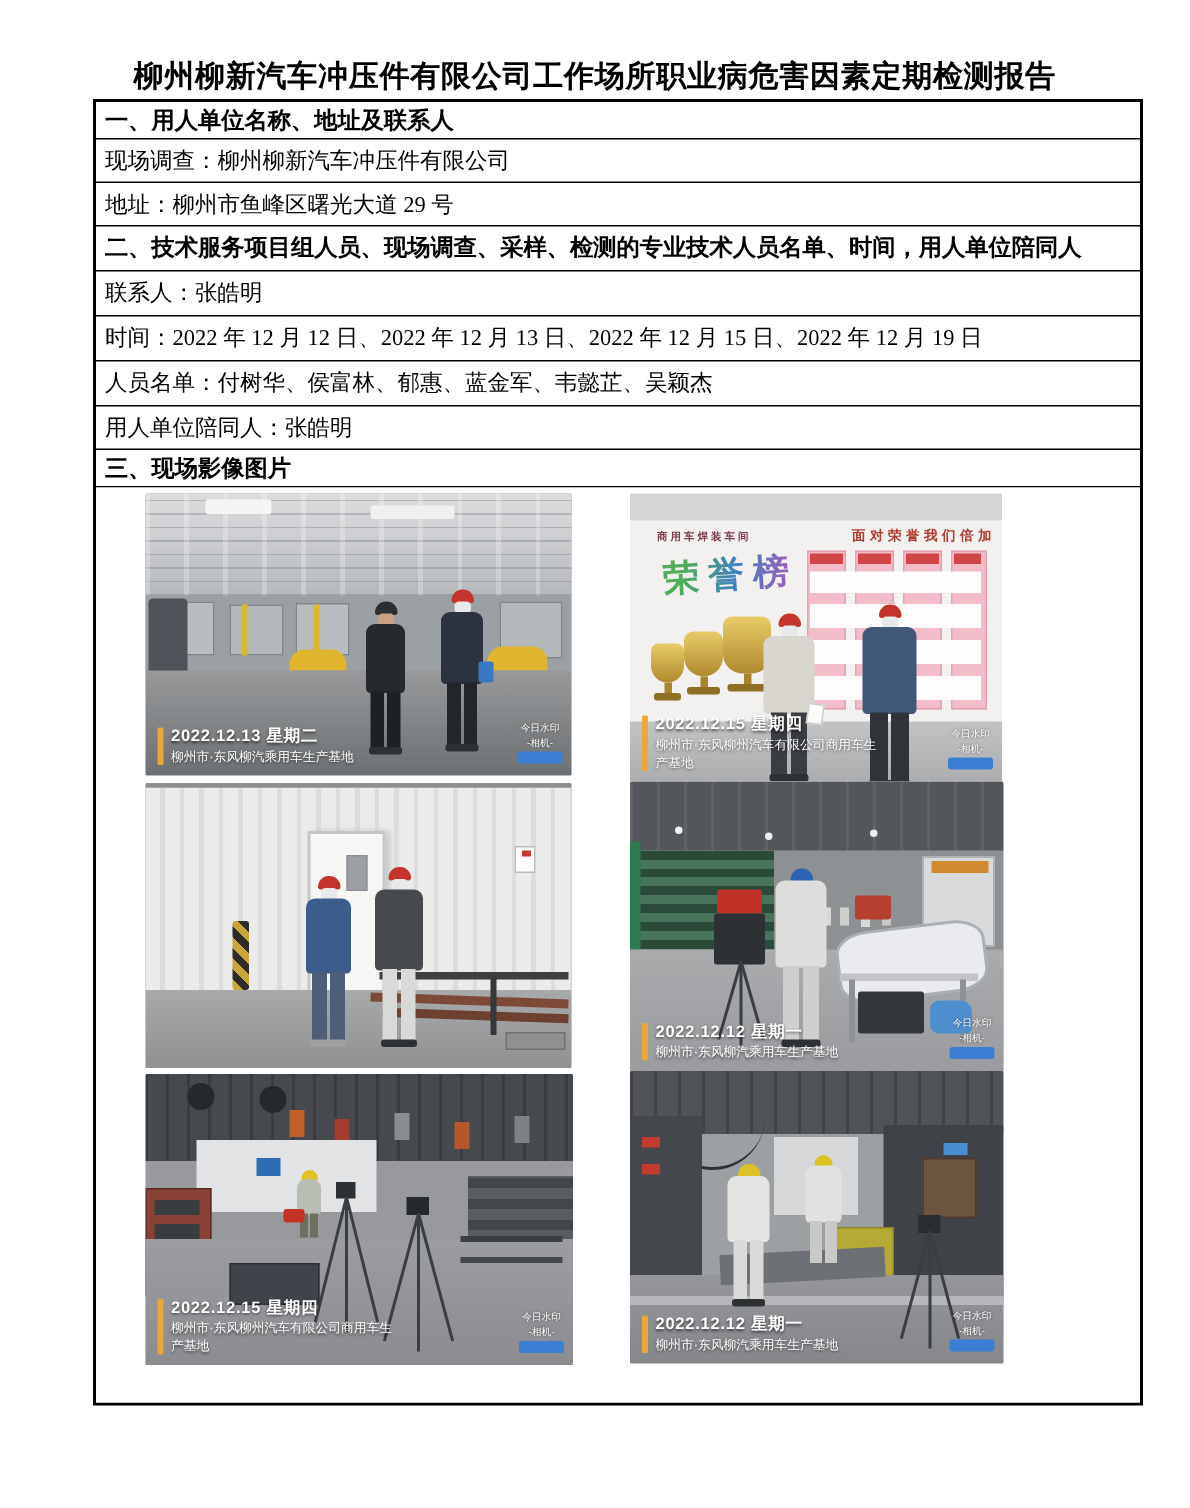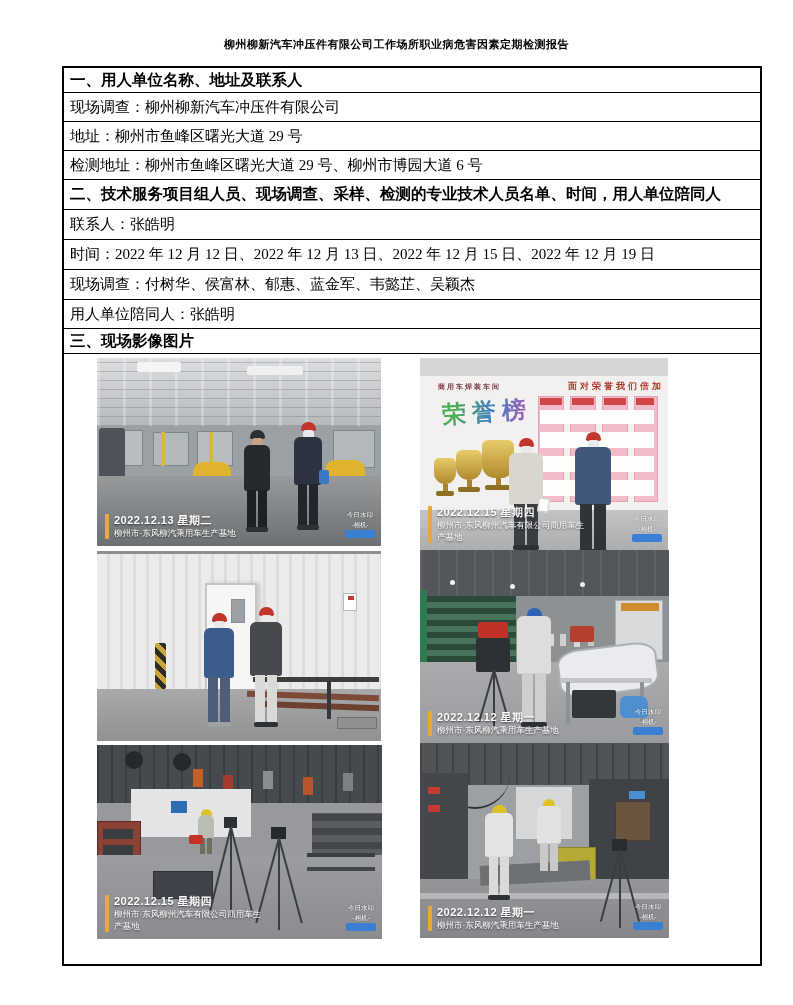--- a/index.html
+++ b/index.html
@@ -1,19 +1,19 @@
 <!DOCTYPE html>
 <html><head>
 <meta charset="utf-8">
 <style>
   html,body{margin:0;padding:0;background:#fff;}
   .doc{position:relative;width:793px;height:1005px;background:#fff;overflow:hidden;
        font-family:"Liberation Serif",serif;color:#000;}
   .title{position:absolute;top:37px;left:0;right:0;text-align:center;
-         font-size:11px;font-weight:600;letter-spacing:.5px;}
+         font-size:20px;font-weight:600;letter-spacing:.5px;}
   .tbl{position:absolute;left:62px;top:66px;width:700px;border:2px solid #000;box-sizing:border-box;}
   .trow{box-sizing:border-box;border-bottom:1px solid #000;display:flex;align-items:center;
         padding:0 6px;font-size:15px;white-space:nowrap;overflow:hidden;}
   .trow.sec{font-weight:700;font-size:15.5px;font-family:"Liberation Sans",sans-serif;}
   .photos-cell{position:relative;height:610px;box-sizing:border-box;background:#fff;}
   .ph{position:absolute;overflow:hidden;background:#9a9da0;border-radius:1px;}
   .a{position:absolute;}
   
   .person{position:absolute;display:flex;flex-direction:column;align-items:center;}
   .helmet{width:15px;height:9px;border-radius:8px 8px 2px 2px;}
@@ -46,25 +46,24 @@
 <body>
 
 <div class="doc">
 
   <div class="title">柳州柳新汽车冲压件有限公司工作场所职业病危害因素定期检测报告</div>
 
   <div class="tbl">
     <div class="trow sec" style="height:25px">一、用人单位名称、地址及联系人</div>
     <div class="trow" style="height:29px">现场调查：柳州柳新汽车冲压件有限公司</div>
     <div class="trow" style="height:29px">地址：柳州市鱼峰区曙光大道 29 号</div>
-    <div class="trow" style="height:29px">检测地址：柳州市鱼峰区曙光大道 29 号、柳州市博园大道 6 号</div>
     <div class="trow sec" style="height:30px">二、技术服务项目组人员、现场调查、采样、检测的专业技术人员名单、时间，用人单位陪同人</div>
     <div class="trow" style="height:30px">联系人：张皓明</div>
     <div class="trow" style="height:30px">时间：2022 年 12 月 12 日、2022 年 12 月 13 日、2022 年 12 月 15 日、2022 年 12 月 19 日</div>
-    <div class="trow" style="height:30px">现场调查：付树华、侯富林、郁惠、蓝金军、韦懿芷、吴颖杰</div>
+    <div class="trow" style="height:30px">人员名单：付树华、侯富林、郁惠、蓝金军、韦懿芷、吴颖杰</div>
     <div class="trow" style="height:29px">用人单位陪同人：张皓明</div>
     <div class="trow sec" style="height:25px">三、现场影像图片</div>
 
     <div class="photos-cell">
 
       <div class="ph" style="left:33px;top:4px;width:284px;height:188px">
         <div class="a" style="left:0;top:0;right:0;height:68px;background:
              repeating-linear-gradient(90deg,rgba(255,255,255,.25) 0 3px,transparent 3px 26px),
              repeating-linear-gradient(0deg,rgba(110,115,120,.35) 0 1px,transparent 1px 9px),
              linear-gradient(#dcdddf,#b6b9bc)"></div>

